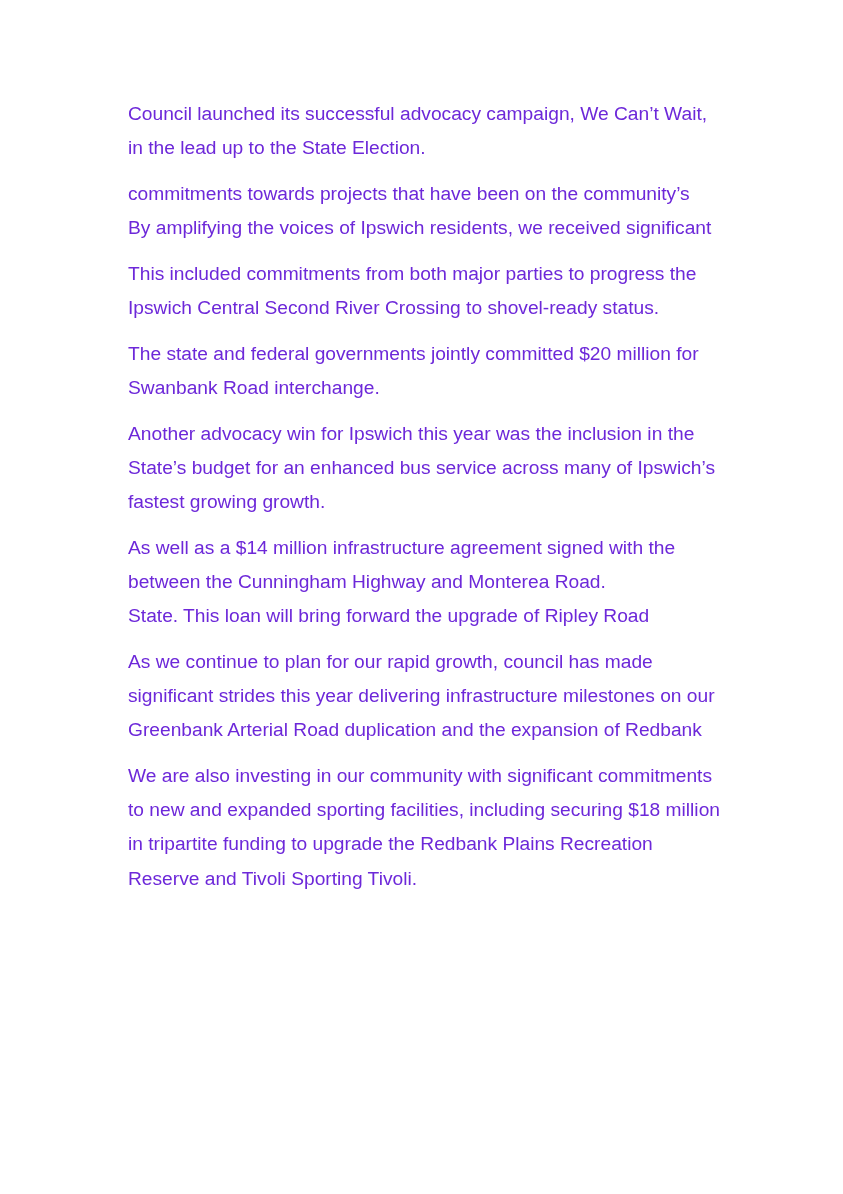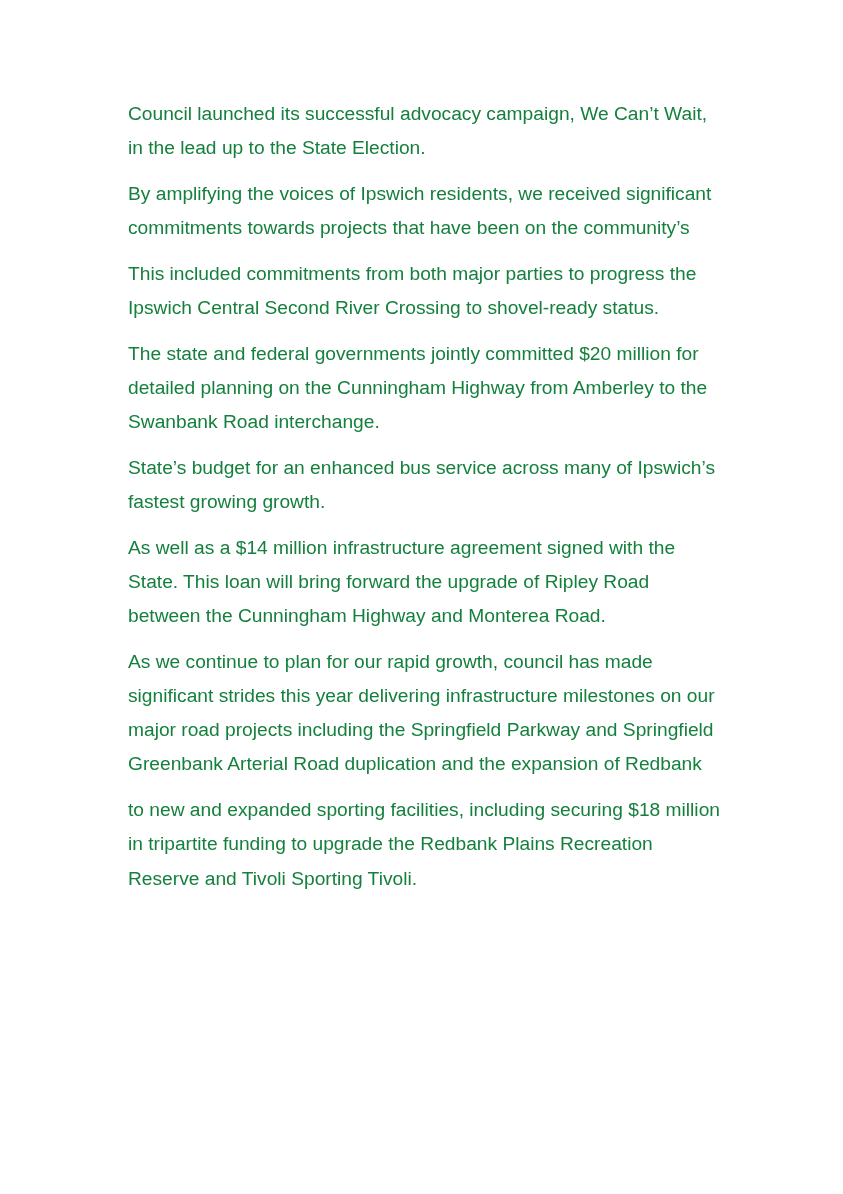--- a/index.html
+++ b/index.html
@@ -11,21 +11,21 @@
       width: 843px;
       height: 1194px;
       overflow: hidden;
       position: relative;
     }
     .page {
       position: absolute;
       left: 128px;
       top: 97px;
       width: 630px;
-      color: #15803d;
+      color: #6d28d9;
       font-family: "Liberation Sans", sans-serif;
       font-size: 19.2px;
       line-height: 34.2px;
     }
     .page p {
       margin: 0 0 11.5px 0;
       padding: 0;
     }
     .line {
       display: block;
@@ -34,45 +34,45 @@
   </style>
 </head>
 <body>
 
 <div class="page">
   <p>
     <span class="line">Council launched its successful advocacy campaign, We Can’t Wait,</span>
     <span class="line">in the lead up to the State Election.</span>
   </p>
   <p>
+    <span class="line">commitments towards projects that have been on the community’s</span>
     <span class="line">By amplifying the voices of Ipswich residents, we received significant</span>
-    <span class="line">commitments towards projects that have been on the community’s</span>
   </p>
   <p>
     <span class="line">This included commitments from both major parties to progress the</span>
     <span class="line">Ipswich Central Second River Crossing to shovel-ready status.</span>
   </p>
   <p>
     <span class="line">The state and federal governments jointly committed $20 million for</span>
-    <span class="line">detailed planning on the Cunningham Highway from Amberley to the</span>
     <span class="line">Swanbank Road interchange.</span>
   </p>
   <p>
+    <span class="line">Another advocacy win for Ipswich this year was the inclusion in the</span>
     <span class="line">State’s budget for an enhanced bus service across many of Ipswich’s</span>
     <span class="line">fastest growing growth.</span>
   </p>
   <p>
     <span class="line">As well as a $14 million infrastructure agreement signed with the</span>
+    <span class="line">between the Cunningham Highway and Monterea Road.</span>
     <span class="line">State. This loan will bring forward the upgrade of Ripley Road</span>
-    <span class="line">between the Cunningham Highway and Monterea Road.</span>
   </p>
   <p>
     <span class="line">As we continue to plan for our rapid growth, council has made</span>
     <span class="line">significant strides this year delivering infrastructure milestones on our</span>
-    <span class="line">major road projects including the Springfield Parkway and Springfield</span>
     <span class="line">Greenbank Arterial Road duplication and the expansion of Redbank</span>
   </p>
   <p>
+    <span class="line">We are also investing in our community with significant commitments</span>
     <span class="line">to new and expanded sporting facilities, including securing $18 million</span>
     <span class="line">in tripartite funding to upgrade the Redbank Plains Recreation</span>
     <span class="line">Reserve and Tivoli Sporting Tivoli.</span>
   </p>
 </div>
 
 </body></html>

